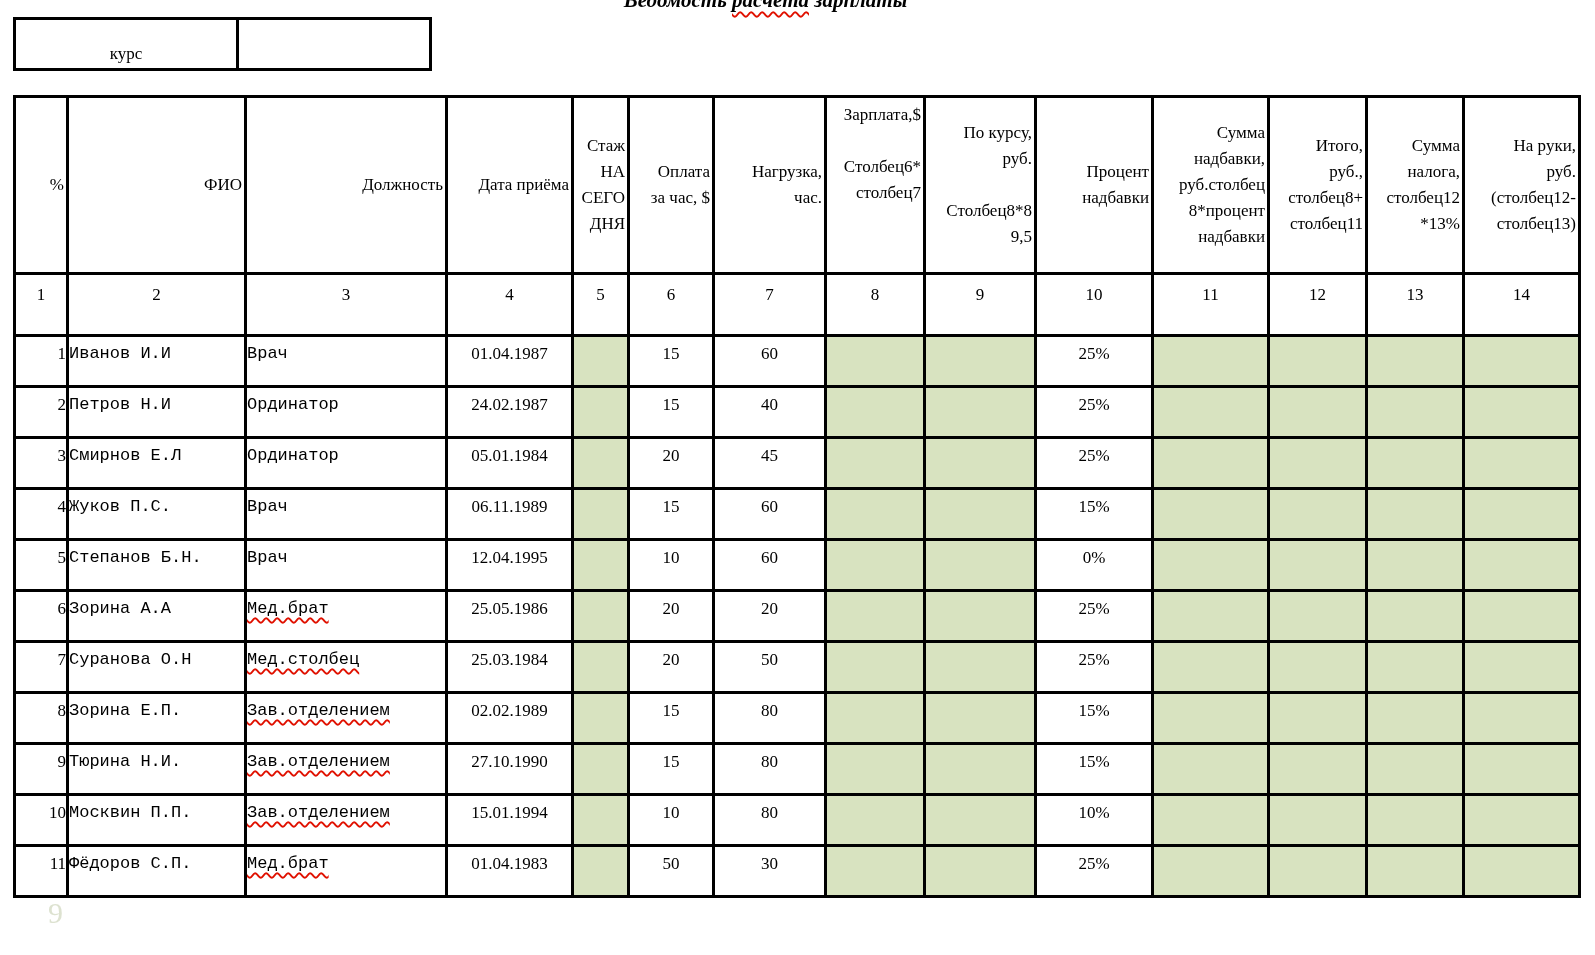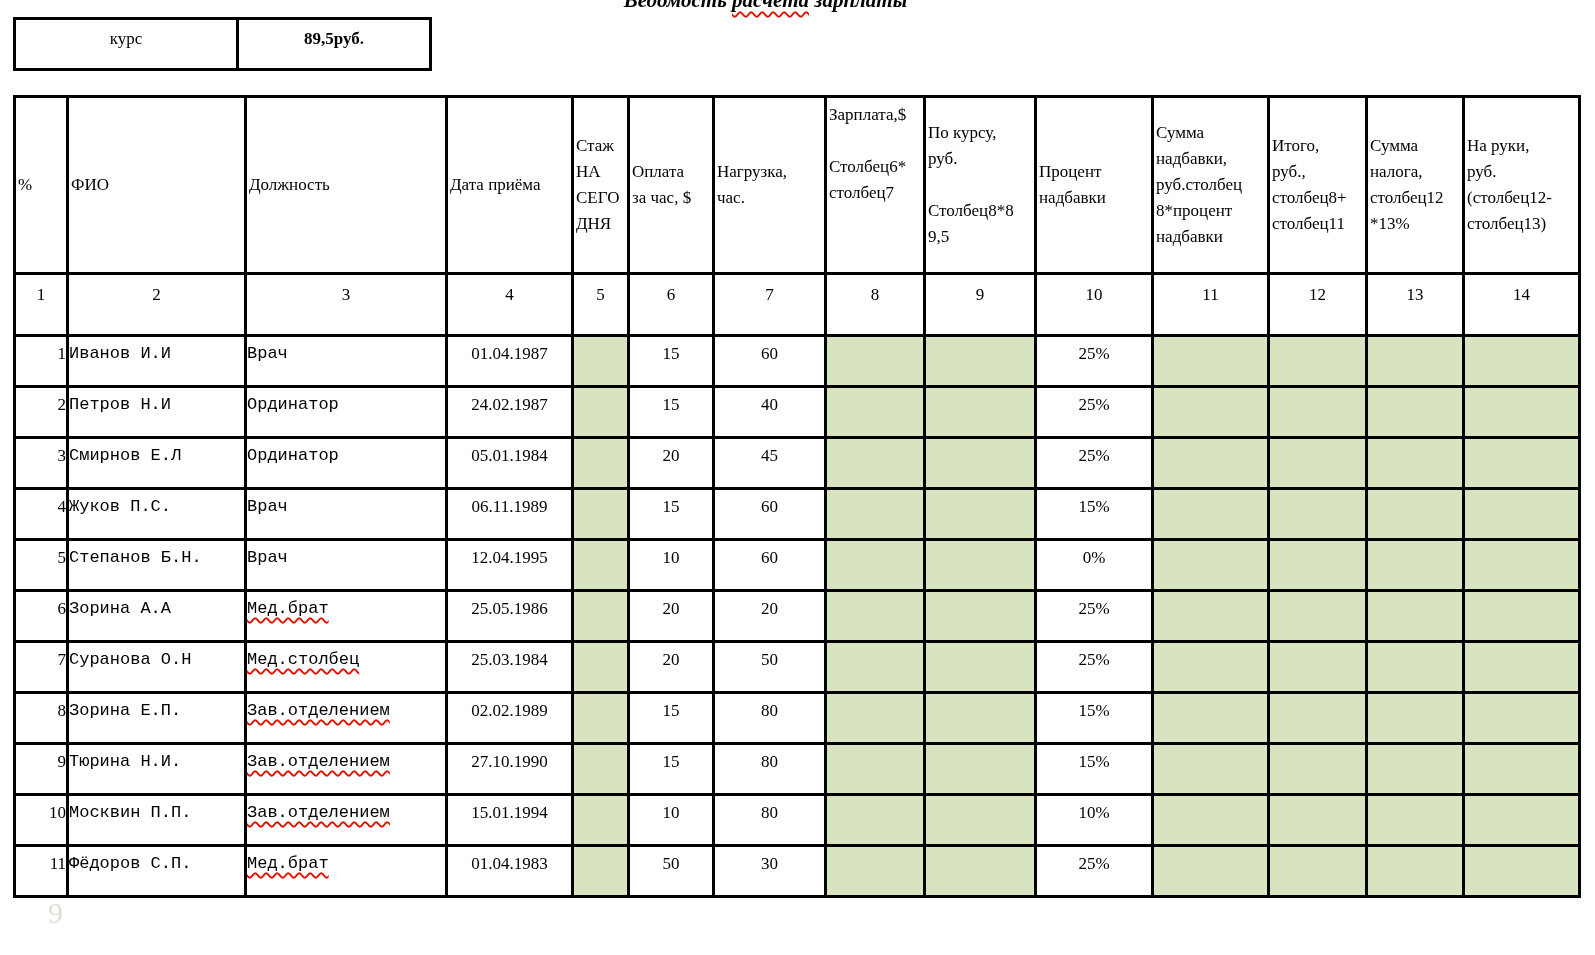--- a/index.html
+++ b/index.html
@@ -38,21 +38,21 @@
 
   
   .rate-box {
     position: absolute;
     top: 17px; left: 13px;
     width: 419px; height: 54px;
     border: 3px solid var(--border);
     display: flex;
   }
   .rate-cell {
-    padding-top: 9px;
+    padding-top: 24px;
     text-align: center;
     font-size: 17px;
   }
   .rate-label-cell { width: 223px; border-right: 3px solid var(--border); }
   .rate-value-cell { flex: 1; font-weight: bold; }
 
   
   table.salary {
     position: absolute;
     top: 95px; left: 13px;
@@ -63,21 +63,21 @@
   table.salary th, table.salary td {
     border: 3px solid var(--border);
     padding: 0;
     font-size: 17px;
     font-weight: normal;
     overflow: hidden;
   }
   tr.header-row { height: 177px; }
   tr.header-row th {
     vertical-align: middle;
-    text-align: left;
+    text-align: right;
     white-space: pre-line;
     line-height: 26px;
     padding: 2px 2px;
   }
   tr.header-row th.v-top { vertical-align: top; padding-top: 4px; }
   tr.number-row { height: 62px; }
   tr.number-row td {
     vertical-align: top;
     text-align: center;
     padding-top: 10px;
@@ -103,21 +103,20 @@
 </style>
 </head>
 <body>
 
 <div class="title-wrap">
   <span>Ведомость </span><span class="misspell">расчета</span><span> зарплаты</span>
 </div>
 
 <div class="rate-box">
   <div class="rate-cell rate-label-cell">курс</div>
-  <div class="rate-cell rate-value-cell">89,5руб.</div>
 </div>
 
 <table class="salary">
   <colgroup>
     <col style="width:53px">
       <col style="width:178px">
       <col style="width:201px">
       <col style="width:126px">
     <col style="width:56px">
       <col style="width:85px">

